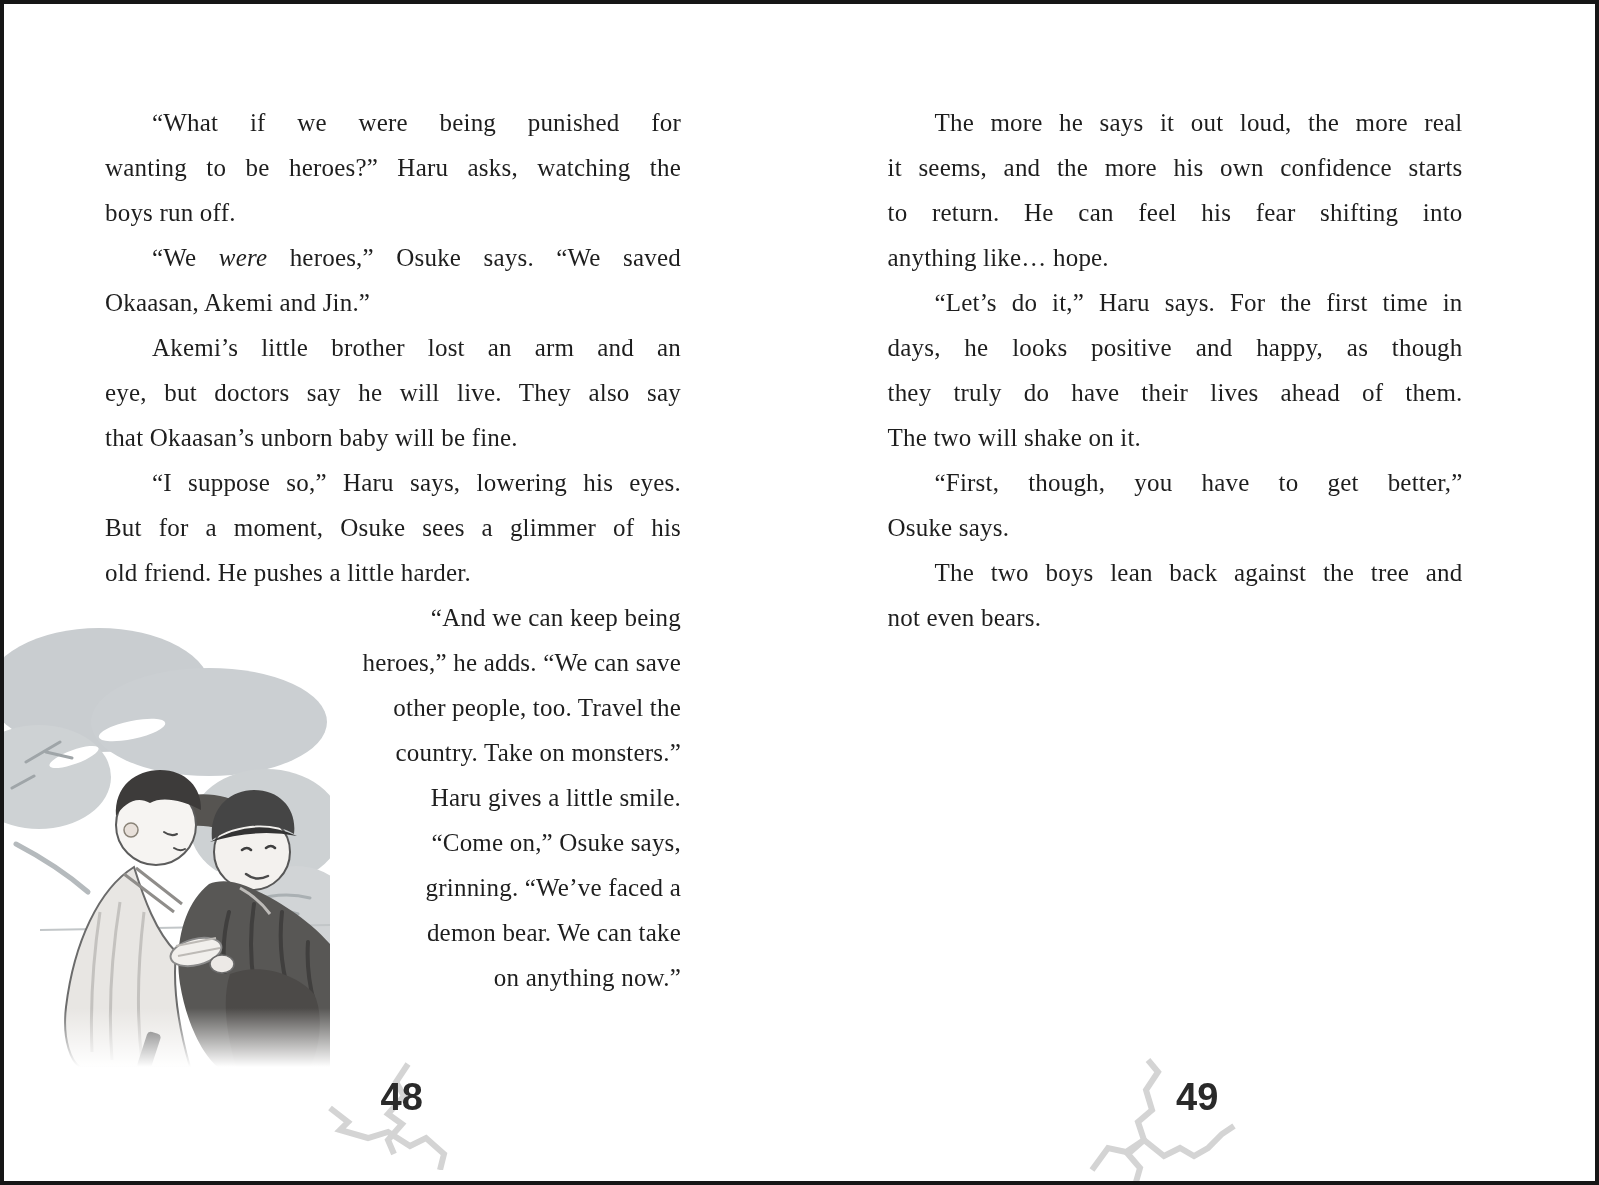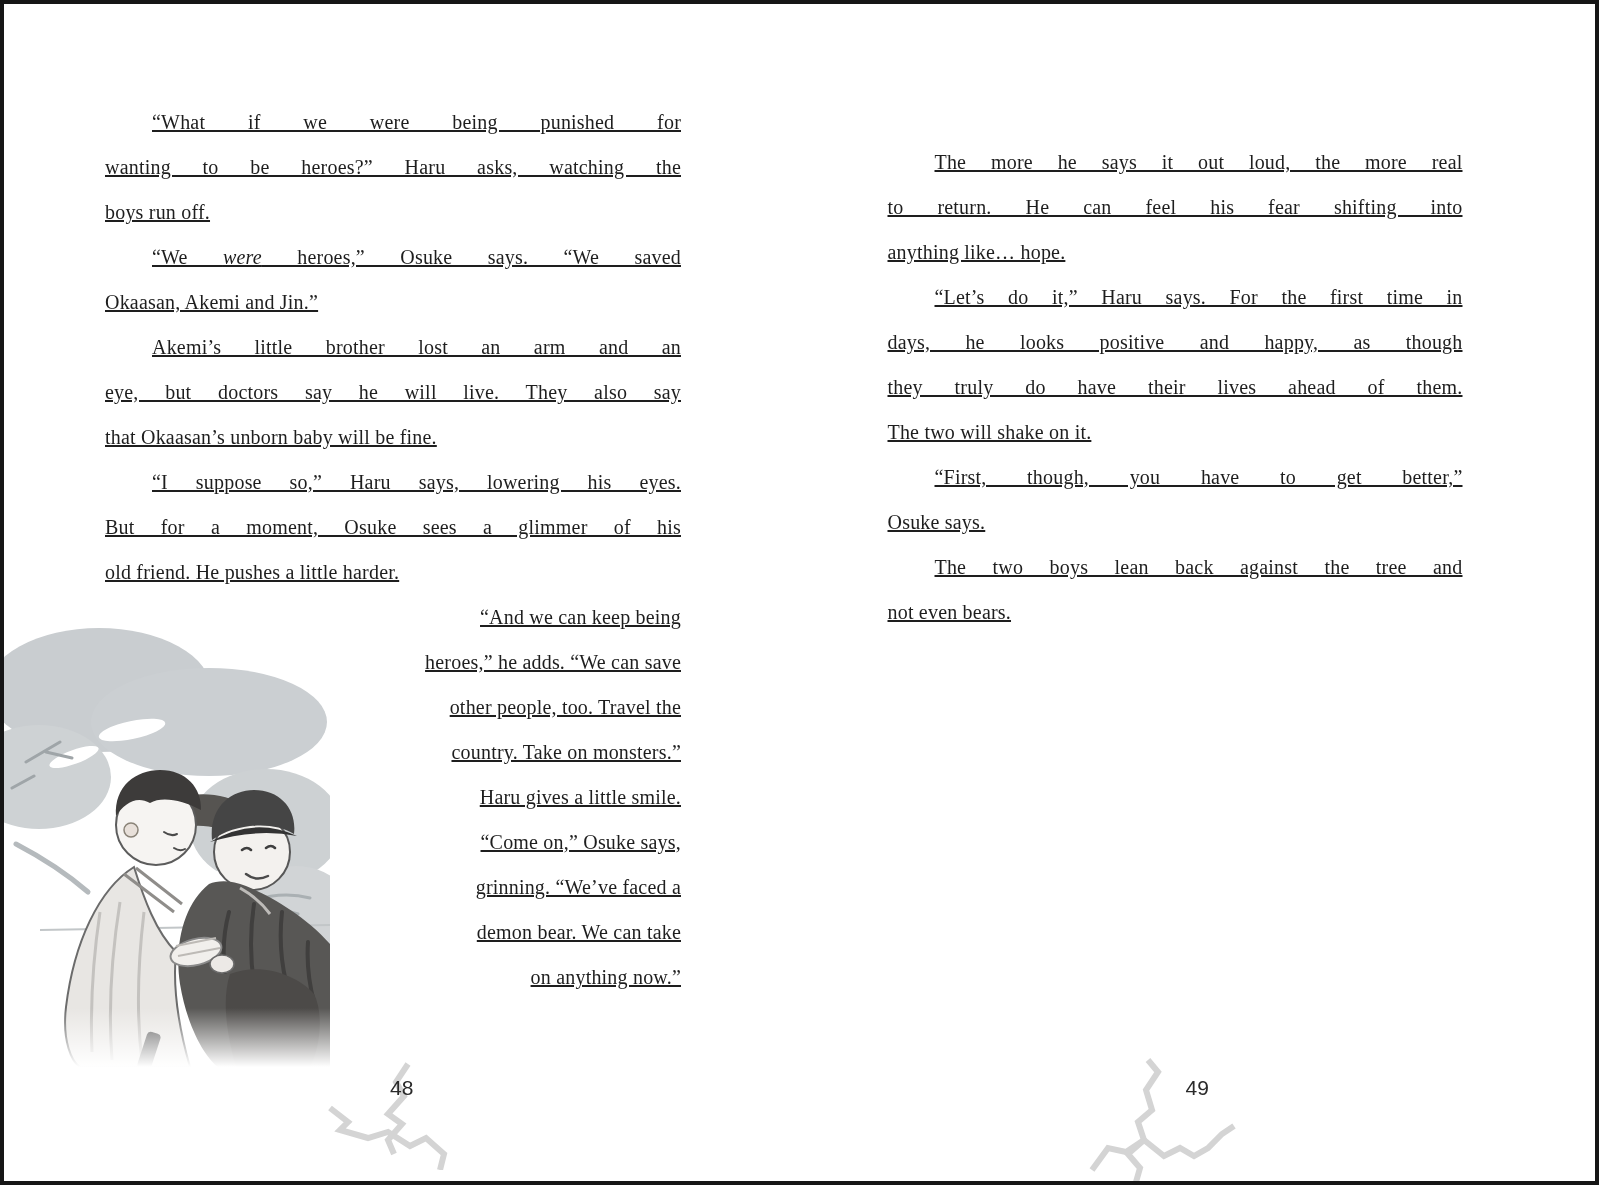--- a/index.html
+++ b/index.html
@@ -12,26 +12,25 @@
     overflow:hidden;
     display:flex;
     font-family:"Liberation Serif", serif;
   }
   .page{position:relative;width:50%;height:100%;}
   .textcol{
     position:relative;
     z-index:2;
     padding-top:96px;
     color:#1e1e1e;
-    font-size:20px;
+    font-size:25px;
     line-height:45px;
-    text-decoration:underline;
   }
   .page-left .textcol{margin-left:101px;width:576px;}
-  .page-right .textcol{margin-left:88px;width:575px;margin-top:40px;}
+  .page-right .textcol{margin-left:88px;width:575px;}
   .line{
     text-align:justify;
     text-align-last:justify;
     letter-spacing:0.2px;
   }
   .line.end{text-align-last:left;}
   .line.ind{padding-left:47px;}
   .line.wrap{text-align:right;text-align-last:right;}
   .line i{font-style:italic;}
   .illustration{
@@ -40,22 +39,23 @@
     width:326px;height:455px;
     z-index:1;
   }
   .pagenum{
     position:absolute;
     top:1072px;
     left:0;right:0;
     text-align:center;
     z-index:3;
     font-family:"Liberation Sans", sans-serif;
-    font-size:21px;
+    font-size:38px;
     color:#2a2a2a;
+    font-weight:bold;
   }
   .crack{position:absolute;z-index:1;}
   .crack-left{left:322px;top:1058px;}
   .crack-right{left:288px;top:1052px;}
 </style>
 </head>
 <body>
 
 <div class="frame">
 
@@ -146,20 +146,21 @@
       <path d="M82,2 L70,20 L78,34 L62,52 L76,62 L62,78 L68,92" stroke="#d4d4d4" stroke-width="6" fill="none"></path>
       <path d="M4,46 L22,60 L14,68 L42,76 L62,70 L84,84 L100,76 L118,92 L114,108" stroke="#d4d4d4" stroke-width="6" fill="none"></path>
     </svg>
     <div class="pagenum">48</div>
   </div>
 
   <div class="page page-right">
 
     <div class="textcol" id="right-lines">
         <div class="line ind"><span>The more he says it out loud, the more real</span></div>
+        <div class="line"><span>it seems, and the more his own confidence starts</span></div>
         <div class="line"><span>to return. He can feel his fear shifting into</span></div>
         <div class="line end"><span>anything like… hope.</span></div>
         <div class="line ind"><span>“Let’s do it,” Haru says. For the first time in</span></div>
         <div class="line"><span>days, he looks positive and happy, as though</span></div>
         <div class="line"><span>they truly do have their lives ahead of them.</span></div>
         <div class="line end"><span>The two will shake on it.</span></div>
         <div class="line ind"><span>“First, though, you have to get better,”</span></div>
         <div class="line end"><span>Osuke says.</span></div>
         <div class="line ind"><span>The two boys lean back against the tree and</span></div>
         <div class="line end"><span>not even bears.</span></div>

